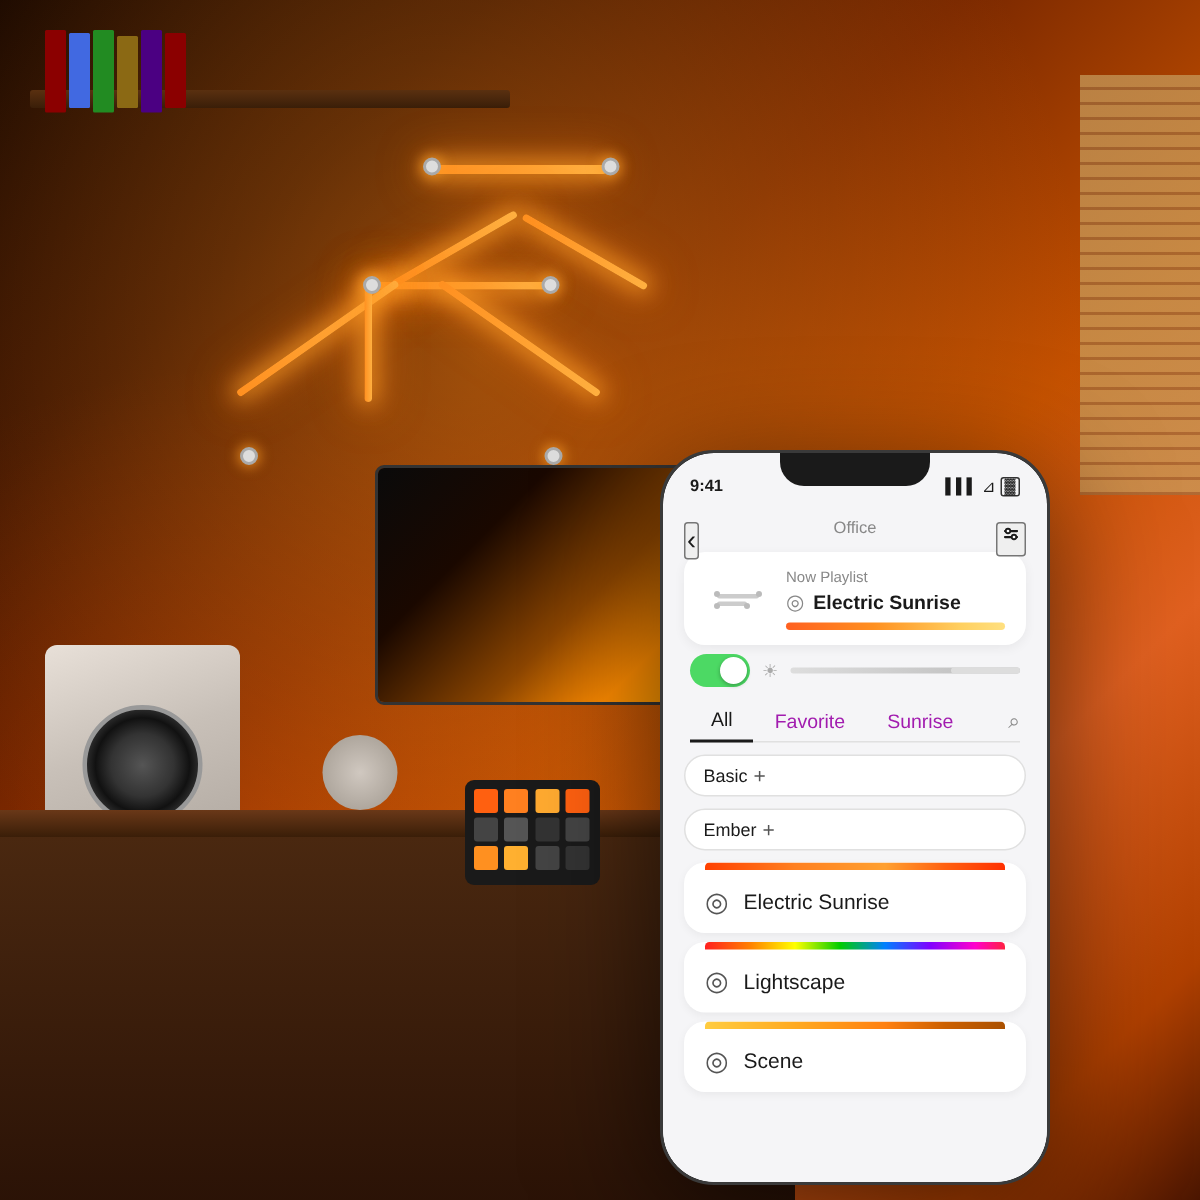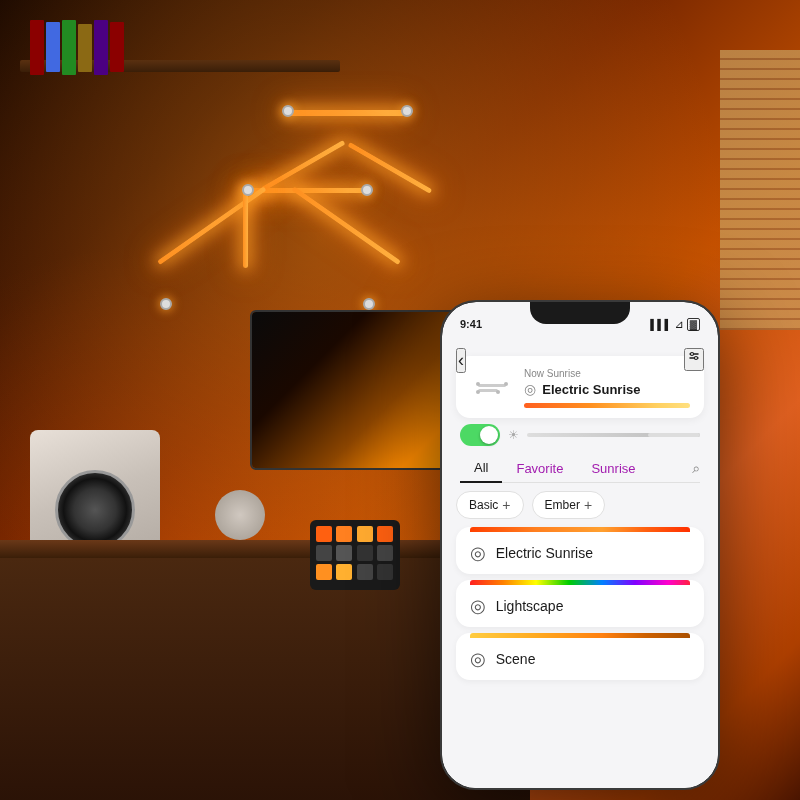--- a/index.html
+++ b/index.html
@@ -109,21 +109,21 @@
       background: repeating-linear-gradient(180deg, #c8a060 0px, #c8a060 8px, #a07040 8px, #a07040 10px);
       opacity: 0.7;
     }
 
     
     .phone-wrapper {
       position: absolute; top: 300px; left: 440px; width: 260px; height: 490px;
       filter: drop-shadow(0 20px 40px rgba(0,0,0,0.6));
     }
     .phone-body {
-      width: 280px; height: 490px;
+      width: 260px; height: 490px;
       background: #1a1a1a;
       border-radius: 36px;
       border: 2px solid #3a3a3a;
       overflow: hidden;
       position: relative;
     }
     .phone-screen {
       position: absolute; top: 0; left: 0; width: 100%; height: 100%;
       background: #f5f5f7;
       border-radius: 34px;
@@ -229,21 +229,21 @@
     }
     .tab-item.active {
       color: #1a1a1a; font-weight: 400;
       border-bottom: 2px solid #1a1a1a;
       margin-bottom: -1px;
     }
     .tab-search { margin-left: auto; font-size: 14px; color: #888; }
 
     
     .pills-row {
-      display: flex; gap: 8px; margin: 8px 14px;
+      display: flex; gap: 8px; margin: 8px 14px; flex-direction: column;
     }
     .pill {
       display: flex; align-items: center; gap: 4px;
       padding: 5px 12px; border-radius: 20px;
       border: 1px solid #e0e0e0; font-size: 12px; font-weight: 500; color: #1a1a1a;
       background: white;
     }
     .pill-plus { font-size: 14px; color: #555; }
 
     
@@ -382,20 +382,21 @@
           <span>▌▌▌</span>
           <span style="font-size:11px;">⊿</span>
           <span style="font-size:10px;border:1px solid #333;padding:0 2px;border-radius:2px;">▓</span>
         </div>
       </div>
 
       <div class="app-content">
 
         <div class="app-header">
           <button class="btn-back">‹</button>
+          <div class="header-subtitle">Office</div>
           <button class="btn-settings">
             <svg width="16" height="16" viewBox="0 0 16 16" fill="none" xmlns="http://www.w3.org/2000/svg">
               <line x1="4" y1="4" x2="12" y2="4" stroke="#1a1a1a" stroke-width="1.5" stroke-linecap="round"></line>
               <line x1="4" y1="8" x2="12" y2="8" stroke="#1a1a1a" stroke-width="1.5" stroke-linecap="round"></line>
               <circle cx="6" cy="4" r="1.5" fill="white" stroke="#1a1a1a" stroke-width="1.2"></circle>
               <circle cx="10" cy="8" r="1.5" fill="white" stroke="#1a1a1a" stroke-width="1.2"></circle>
             </svg>
           </button>
         </div>
 
@@ -405,21 +406,21 @@
 
               <rect x="8" y="18" width="28" height="3" rx="1.5" fill="#ccc"></rect>
               <rect x="8" y="23" width="20" height="3" rx="1.5" fill="#ccc"></rect>
               <circle cx="8" cy="18" r="2" fill="#bbb"></circle>
               <circle cx="36" cy="18" r="2" fill="#bbb"></circle>
               <circle cx="8" cy="26" r="2" fill="#bbb"></circle>
               <circle cx="28" cy="26" r="2" fill="#bbb"></circle>
             </svg>
           </div>
           <div class="np-right">
-            <div class="np-label">Now Sunrise</div>
+            <div class="np-label">Now Playlist</div>
             <div style="display:flex;align-items:center;gap:6px;">
               <span style="font-size:14px;color:#888;">◎</span>
               <span class="np-name">Electric Sunrise</span>
             </div>
             <div class="np-bar"></div>
           </div>
         </div>
 
         <div class="controls-row">
           <div class="toggle-switch">

